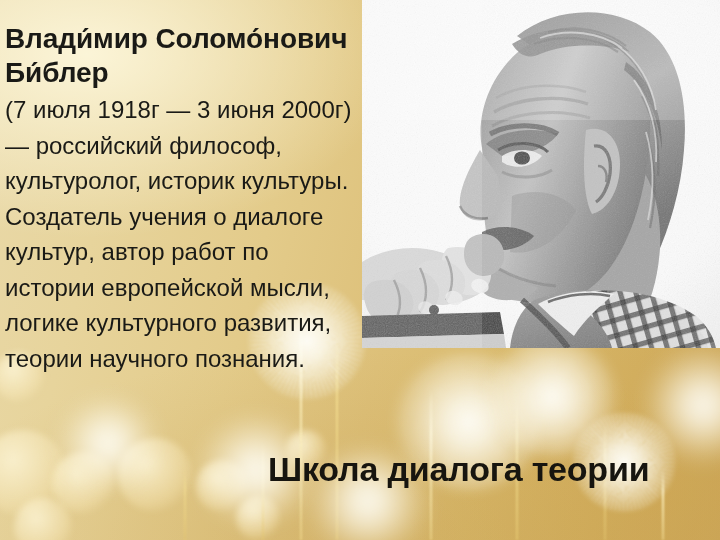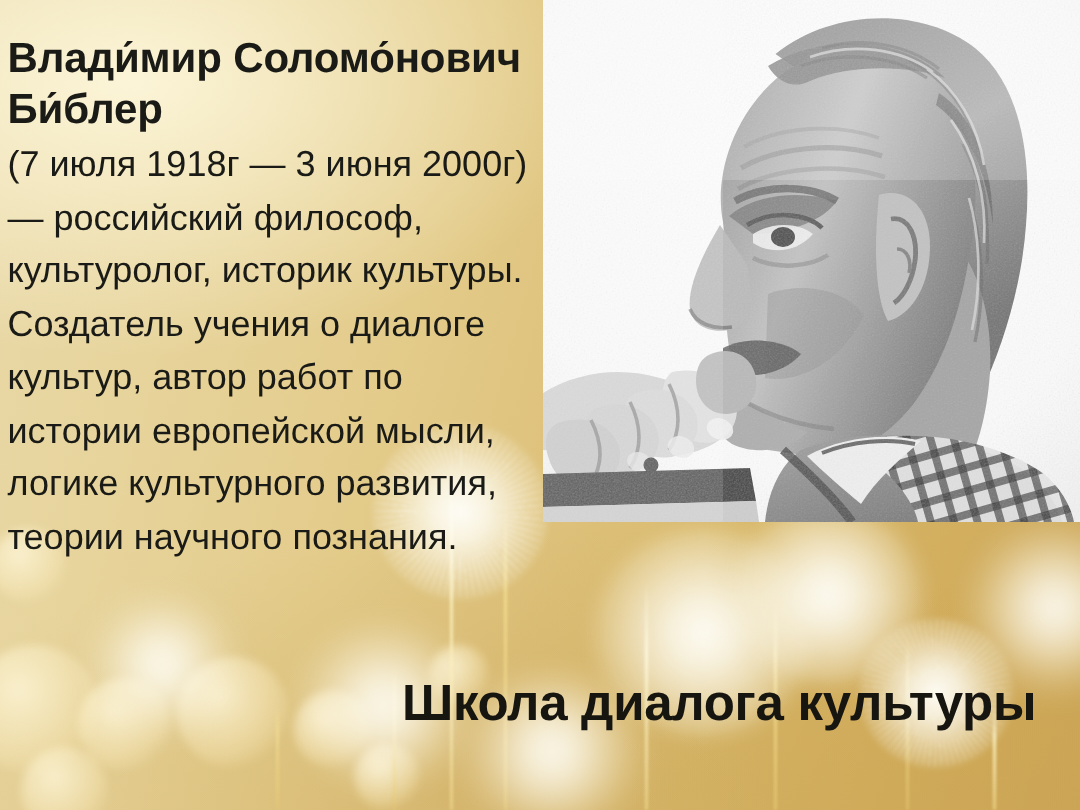--- a/index.html
+++ b/index.html
@@ -336,15 +336,15 @@
       <rect x="0" y="0" width="120" height="348" fill="#ffffff" opacity="0.14"></rect>
       <rect width="358" height="348" fill="none" filter="url(#softEdge)"></rect>
     </svg>
   </div>
 
   <div class="bio-block">
     <div class="person-name">Влади́мир Соломо́нович Би́блер</div>
     <div class="bio-text">(7 июля 1918г — 3 июня 2000г) — российский философ, культуролог, историк культуры. Создатель учения о диалоге культур, автор работ по истории европейской мысли, логике культурного развития, теории научного познания.</div>
   </div>
 
-  <div class="slide-heading">Школа диалога культуры</div>
+  <div class="slide-heading">Школа диалога теории</div>
 
 </div>
 
 </body></html>

